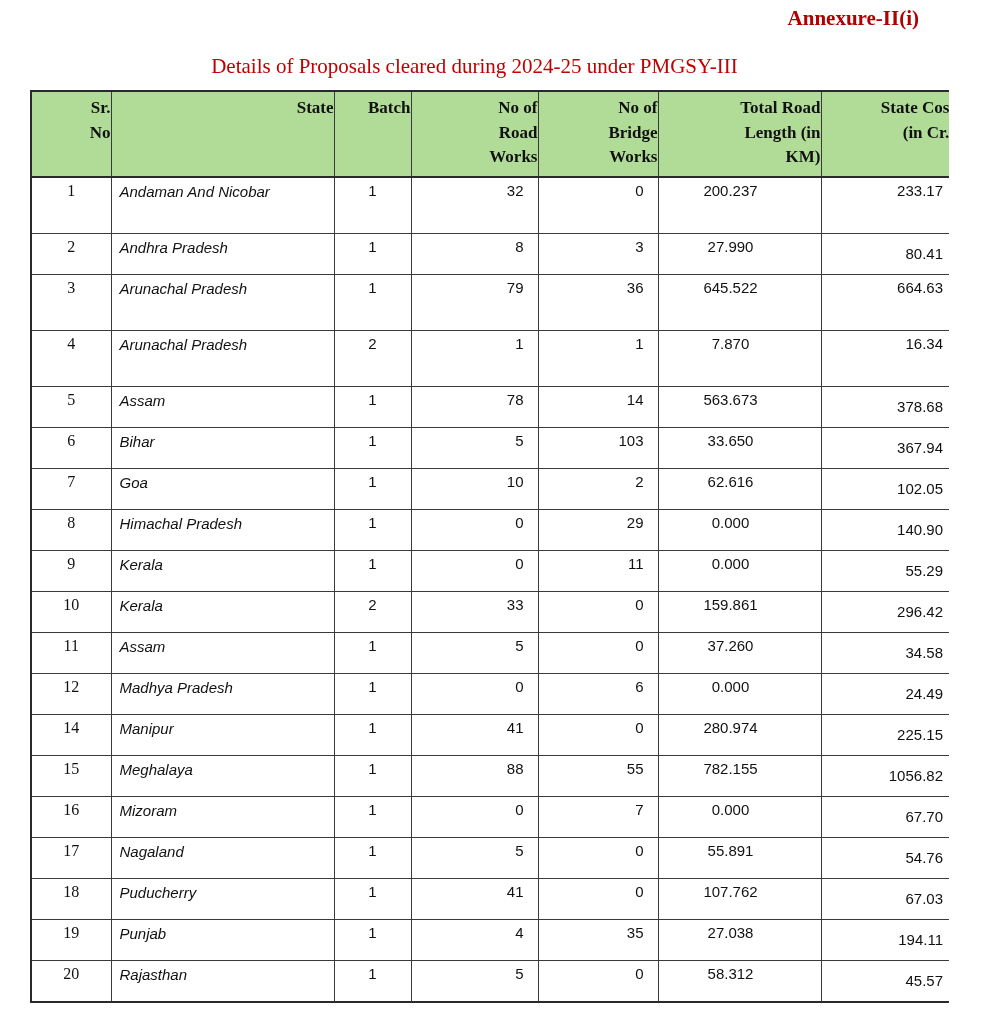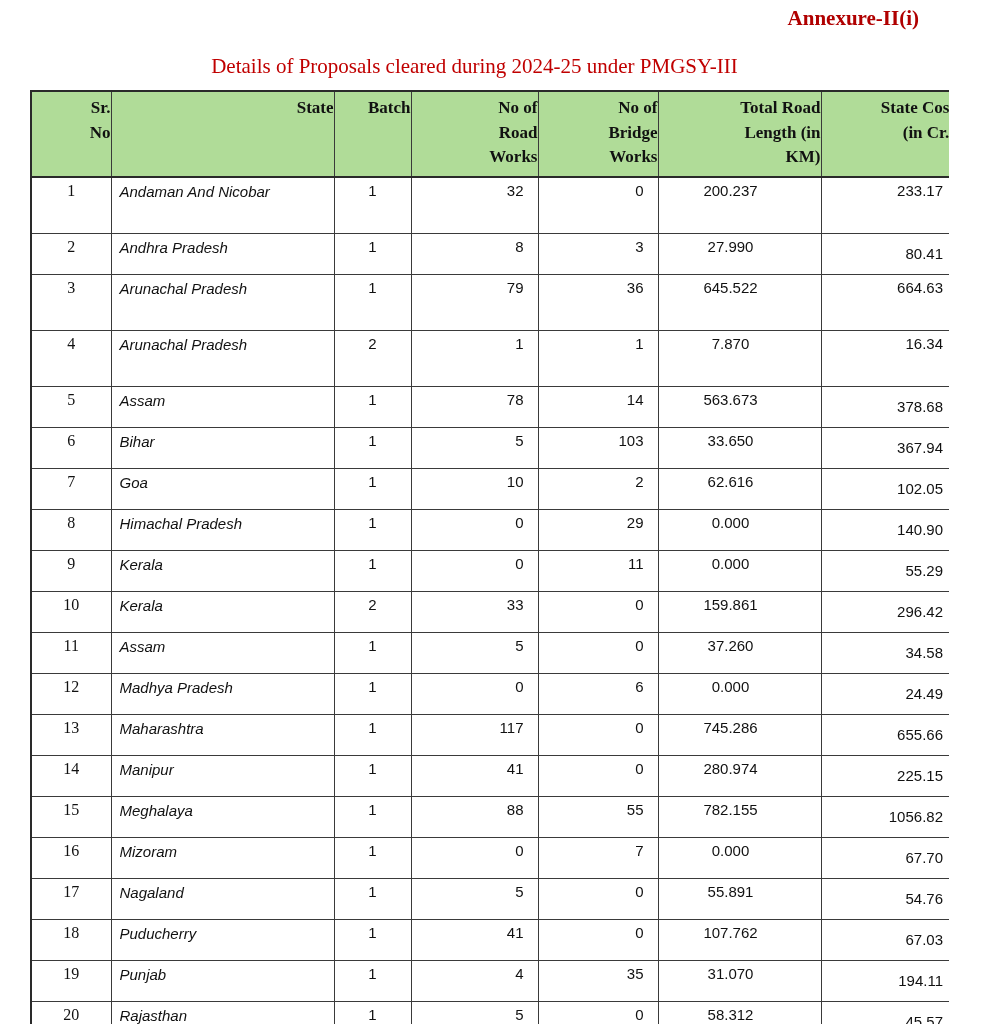--- a/index.html
+++ b/index.html
@@ -226,29 +226,20 @@
         <tr>
           <td class="c-sr">12</td>
           <td class="c-state">Madhya Pradesh</td>
           <td class="c-batch">1</td>
           <td class="c-road">0</td>
           <td class="c-bridge">6</td>
           <td class="c-length">0.000</td>
           <td class="c-cost">24.49</td>
         </tr>
         <tr>
-          <td class="c-sr">13</td>
-          <td class="c-state">Maharashtra</td>
-          <td class="c-batch">1</td>
-          <td class="c-road">117</td>
-          <td class="c-bridge">0</td>
-          <td class="c-length">745.286</td>
-          <td class="c-cost">655.66</td>
-        </tr>
-        <tr>
           <td class="c-sr">14</td>
           <td class="c-state">Manipur</td>
           <td class="c-batch">1</td>
           <td class="c-road">41</td>
           <td class="c-bridge">0</td>
           <td class="c-length">280.974</td>
           <td class="c-cost">225.15</td>
         </tr>
         <tr>
           <td class="c-sr">15</td>
@@ -285,21 +276,21 @@
           <td class="c-bridge">0</td>
           <td class="c-length">107.762</td>
           <td class="c-cost">67.03</td>
         </tr>
         <tr>
           <td class="c-sr">19</td>
           <td class="c-state">Punjab</td>
           <td class="c-batch">1</td>
           <td class="c-road">4</td>
           <td class="c-bridge">35</td>
-          <td class="c-length">31.070</td>
+          <td class="c-length">27.038</td>
           <td class="c-cost">194.11</td>
         </tr>
         <tr>
           <td class="c-sr">20</td>
           <td class="c-state">Rajasthan</td>
           <td class="c-batch">1</td>
           <td class="c-road">5</td>
           <td class="c-bridge">0</td>
           <td class="c-length">58.312</td>
           <td class="c-cost">45.57</td>

